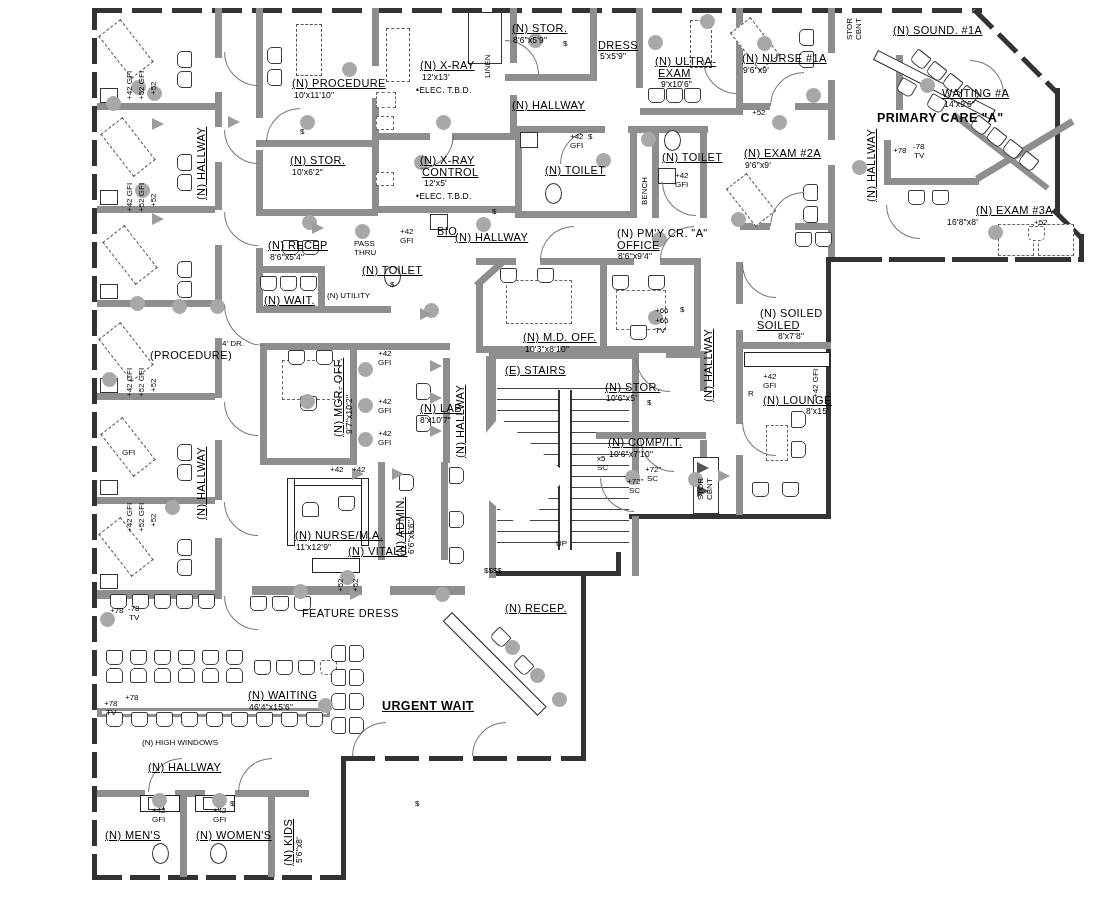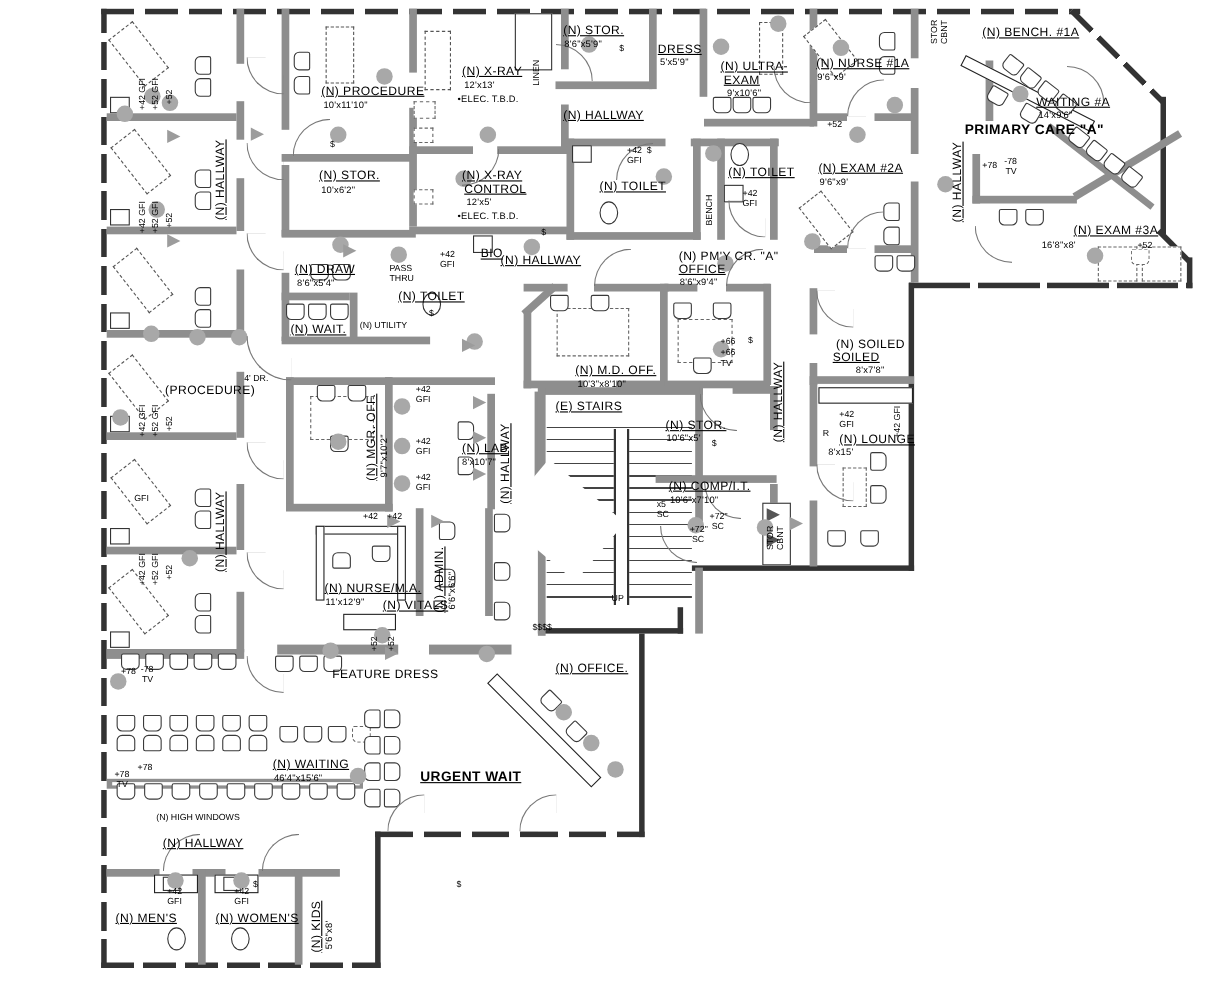--- a/index.html
+++ b/index.html
@@ -432,36 +432,36 @@
   <div class="lbl u" style="left:545px;top:165px">(N) TOILET</div>
   <div class="lbl u" style="left:662px;top:152px">(N) TOILET</div>
   <div class="lbl ann" style="left:675px;top:172px">+42</div>
   <div class="lbl ann" style="left:675px;top:181px">GFI</div>
   <div class="lbl ann v" style="left:641px;top:205px">BENCH</div>
   <div class="lbl u" style="left:742px;top:53px">(N) NURSE #1A</div>
   <div class="lbl dims" style="left:743px;top:66px">9'6"x9'</div>
   <div class="lbl u" style="left:744px;top:148px">(N) EXAM #2A</div>
   <div class="lbl dims" style="left:745px;top:161px">9'6"x9'</div>
   <div class="lbl ann" style="left:752px;top:109px">+52</div>
-  <div class="lbl u" style="left:893px;top:25px">(N) BENCH. #1A</div>
+  <div class="lbl u" style="left:893px;top:25px">(N) SOUND. #1A</div>
   <div class="lbl u" style="left:942px;top:88px">WAITING #A</div>
   <div class="lbl dims" style="left:944px;top:100px">14'x9'6"</div>
   <div class="lbl b" style="left:877px;top:112px">PRIMARY CARE "A"</div>
   <div class="lbl u v" style="left:866px;top:202px">(N) HALLWAY</div>
   <div class="lbl ann" style="left:893px;top:147px">+78</div>
   <div class="lbl ann" style="left:913px;top:143px">-78</div>
   <div class="lbl ann" style="left:914px;top:152px">TV</div>
   <div class="lbl u" style="left:976px;top:205px">(N) EXAM #3A</div>
   <div class="lbl dims" style="left:947px;top:218px">16'8"x8'</div>
   <div class="lbl ann" style="left:1034px;top:219px">+52</div>
   <div class="lbl u" style="left:455px;top:232px">(N) HALLWAY</div>
   <div class="lbl" style="left:617px;top:228px">(N) PM'Y CR. "A"</div>
   <div class="lbl u" style="left:617px;top:240px">OFFICE</div>
   <div class="lbl dims" style="left:618px;top:252px">8'6"x9'4"</div>
-  <div class="lbl u" style="left:268px;top:240px">(N) DRAW</div>
+  <div class="lbl u" style="left:268px;top:240px">(N) RECEP</div>
   <div class="lbl dims" style="left:270px;top:253px">8'6"x5'4"</div>
   <div class="lbl ann" style="left:354px;top:240px">PASS</div>
   <div class="lbl ann" style="left:354px;top:249px">THRU</div>
   <div class="lbl u" style="left:362px;top:265px">(N) TOILET</div>
   <div class="lbl u" style="left:264px;top:295px">(N) WAIT.</div>
   <div class="lbl ann" style="left:327px;top:292px">(N) UTILITY</div>
   <div class="lbl u" style="left:437px;top:226px">BIO</div>
   <div class="lbl ann" style="left:400px;top:228px">+42</div>
   <div class="lbl ann" style="left:400px;top:237px">GFI</div>
   <div class="lbl" style="left:150px;top:350px">(PROCEDURE)</div>
@@ -504,40 +504,40 @@
   <div class="lbl ann" style="left:645px;top:466px">+72"</div>
   <div class="lbl ann" style="left:647px;top:475px">SC</div>
   <div class="lbl ann" style="left:627px;top:478px">+72"</div>
   <div class="lbl ann" style="left:629px;top:487px">SC</div>
   <div class="lbl ann v" style="left:697px;top:500px">STOR</div>
   <div class="lbl ann v" style="left:706px;top:500px">CBNT</div>
   <div class="lbl" style="left:760px;top:308px">(N) SOILED</div>
   <div class="lbl u" style="left:757px;top:320px">SOILED</div>
   <div class="lbl dims" style="left:778px;top:332px">8'x7'8"</div>
   <div class="lbl u" style="left:763px;top:395px">(N) LOUNGE</div>
-  <div class="lbl dims" style="left:753px;top:407px">8'x15'</div>
+  <div class="lbl dims" style="left:806px;top:407px">8'x15'</div>
   <div class="lbl ann" style="left:763px;top:373px">+42</div>
   <div class="lbl ann" style="left:763px;top:382px">GFI</div>
   <div class="lbl ann v" style="left:812px;top:398px">+42 GFI</div>
   <div class="lbl ann" style="left:748px;top:390px">R</div>
   <div class="lbl u v" style="left:703px;top:402px">(N) HALLWAY</div>
   <div class="lbl" style="left:302px;top:608px">FEATURE DRESS</div>
   <div class="lbl u" style="left:248px;top:690px">(N) WAITING</div>
   <div class="lbl dims" style="left:249px;top:703px">46'4"x15'6"</div>
   <div class="lbl ann" style="left:142px;top:739px">(N) HIGH WINDOWS</div>
   <div class="lbl u" style="left:148px;top:762px">(N) HALLWAY</div>
   <div class="lbl u" style="left:105px;top:830px">(N) MEN'S</div>
   <div class="lbl u" style="left:196px;top:830px">(N) WOMEN'S</div>
   <div class="lbl u v" style="left:283px;top:866px">(N) KIDS</div>
   <div class="lbl dims v" style="left:295px;top:863px">5'6"x8'</div>
   <div class="lbl ann" style="left:152px;top:807px">+42</div>
   <div class="lbl ann" style="left:152px;top:816px">GFI</div>
   <div class="lbl ann" style="left:213px;top:807px">+42</div>
   <div class="lbl ann" style="left:213px;top:816px">GFI</div>
-  <div class="lbl u" style="left:505px;top:603px">(N) OFFICE.</div>
+  <div class="lbl u" style="left:505px;top:603px">(N) RECEP.</div>
   <div class="lbl b u" style="left:382px;top:700px">URGENT WAIT</div>
   <div class="lbl ann" style="left:484px;top:567px">$$$$</div>
   <div class="lbl ann" style="left:110px;top:607px">+78</div>
   <div class="lbl ann" style="left:128px;top:605px">-78</div>
   <div class="lbl ann" style="left:129px;top:614px">TV</div>
   <div class="lbl ann" style="left:125px;top:694px">+78</div>
   <div class="lbl ann" style="left:104px;top:700px">+78</div>
   <div class="lbl ann" style="left:106px;top:709px">TV</div>
   <div class="lbl ann v" style="left:846px;top:40px">STOR</div>
   <div class="lbl ann v" style="left:855px;top:40px">CBNT</div>

